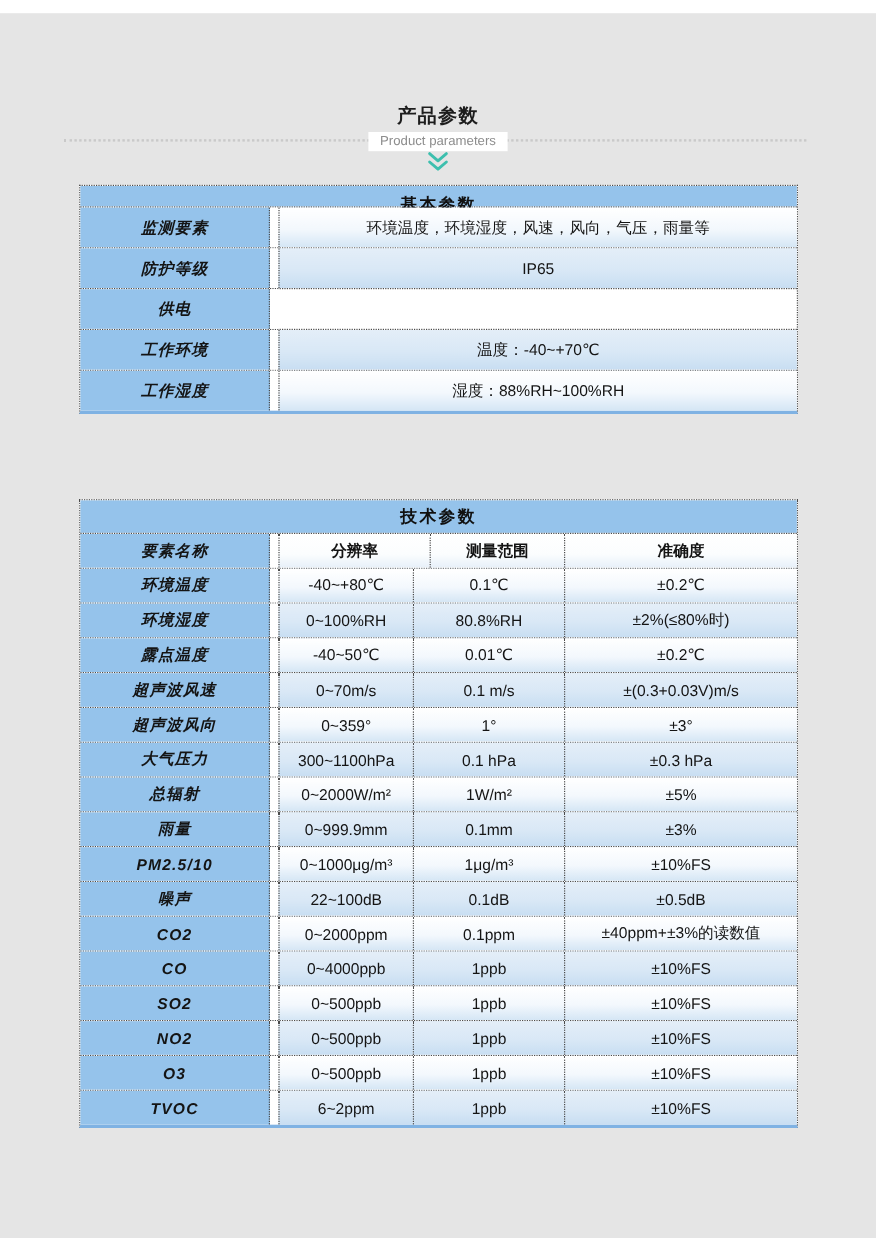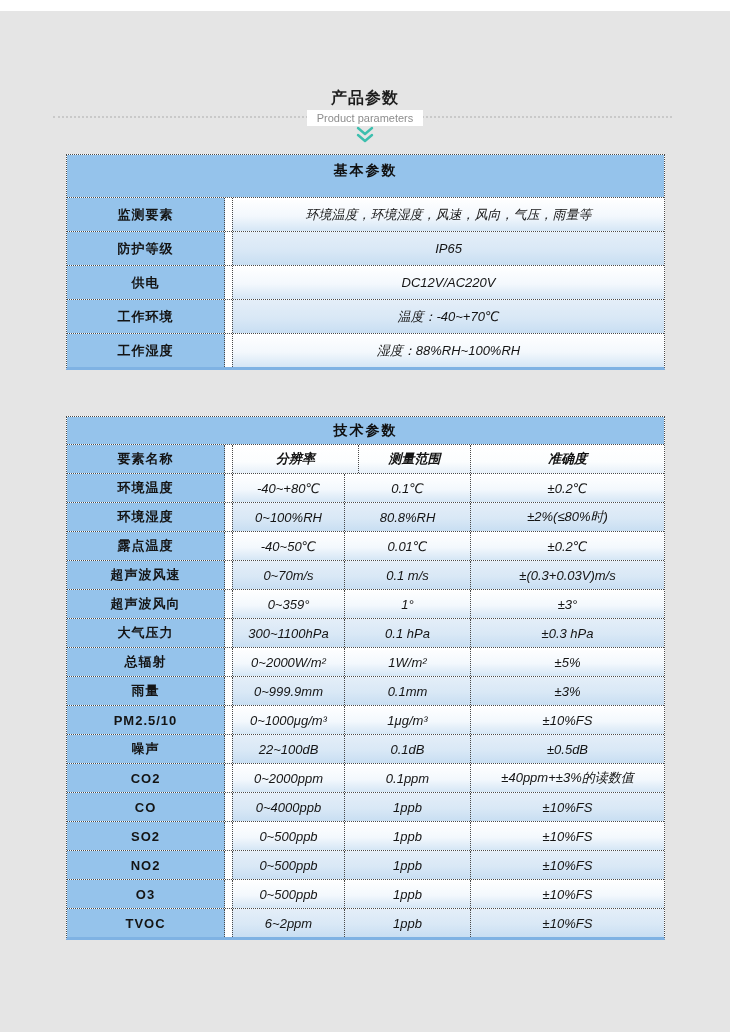--- a/index.html
+++ b/index.html
@@ -18,36 +18,36 @@
   .hdr-en{position:relative;display:inline-block;background:#fff;padding:0 10px;
           font-size:11px;color:#8d8d8d;line-height:16px;z-index:2;}
   .chev{margin-top:2px;line-height:0;}
 
   
   .tbl{position:absolute;left:66px;width:597px;
        border:1px dotted #4a4a4a;border-bottom:3px solid #7fb2e3;background:#fff;}
   #basic-table{top:143px;}
   #tech-table{top:405px;}
 
-  .t-title{height:42px;line-height:31px;text-align:center;font-weight:bold;font-size:14px;
+  .t-title{height:17px;line-height:31px;text-align:center;font-weight:bold;font-size:14px;
            background:#95c3eb;color:#101010;letter-spacing:2px;}
   #tech-table .t-title{height:27px;line-height:27px;text-align:center;}
 
   .t-row{display:flex;align-items:stretch;border-top:1px dotted #4a4a4a;}
   .h33 >*{min-height:33px;}
   .h28 >*{min-height:28px;}
 
   .c-label{flex:0 0 157px;background:#95c3eb;font-weight:bold;font-size:13px;
            display:flex;align-items:center;justify-content:center;
-           border-right:1px dotted #4a4a4a;letter-spacing:1px;}
+           border-right:1px dotted #4a4a4a;letter-spacing:1px;font-style:italic;}
   .c-gap{flex:0 0 7px;background:#ffffff;}
   .c-val{flex:1;display:flex;align-items:center;justify-content:center;font-size:13px;
          border-left:1px dotted #4a4a4a;
          background:linear-gradient(180deg,#ffffff 0%,#f3f8fd 55%,#d5e6f5 100%);
-         padding:0 4px;box-sizing:border-box;text-align:center;font-style:italic;}
+         padding:0 4px;box-sizing:border-box;text-align:center;}
   .c-val + .c-val{border-left:1px dotted #4a4a4a;}
   .w1{flex:0 0 112px;}
   .w2{flex:0 0 126px;}
   .w3{flex:1;}
 
   
   .t-head .c-val{font-weight:bold;
          background:linear-gradient(180deg,#ffffff 0%,#fbfdfe 60%,#e7f0f9 100%);}
   
   .t-body .t-row:nth-child(even) .c-val{
@@ -81,21 +81,20 @@
           <div class="c-val">环境温度，环境湿度，风速，风向，气压，雨量等</div>
         </div>
         <div class="t-row h33">
           <div class="c-label">防护等级</div>
           <div class="c-gap"></div>
           <div class="c-val">IP65</div>
         </div>
         <div class="t-row h33">
           <div class="c-label">供电</div>
           <div class="c-gap"></div>
-          <div class="c-val">DC12V/AC220V</div>
         </div>
         <div class="t-row h33">
           <div class="c-label">工作环境</div>
           <div class="c-gap"></div>
           <div class="c-val">温度：-40~+70℃</div>
         </div>
         <div class="t-row h33">
           <div class="c-label">工作湿度</div>
           <div class="c-gap"></div>
           <div class="c-val">湿度：88%RH~100%RH</div>

